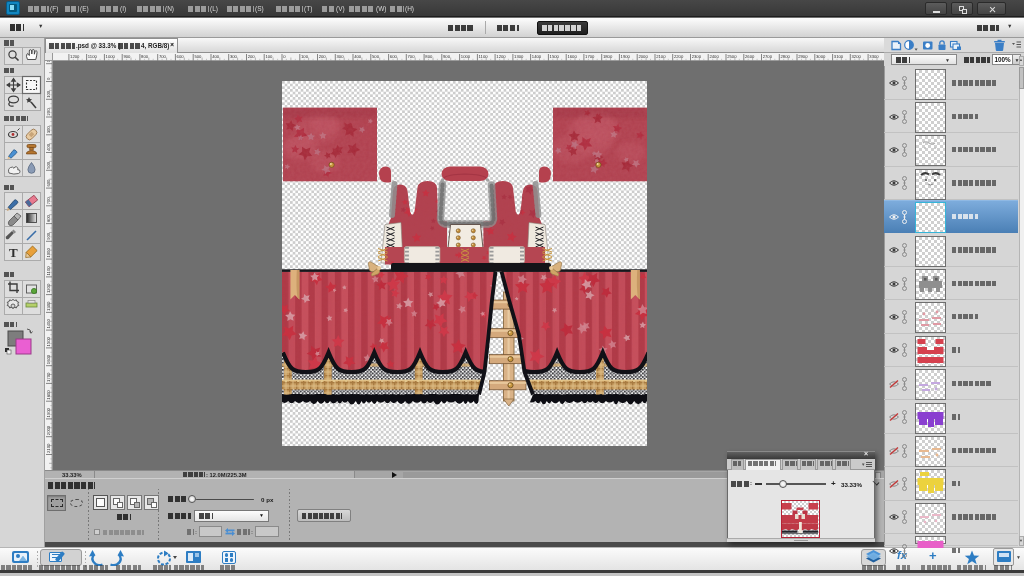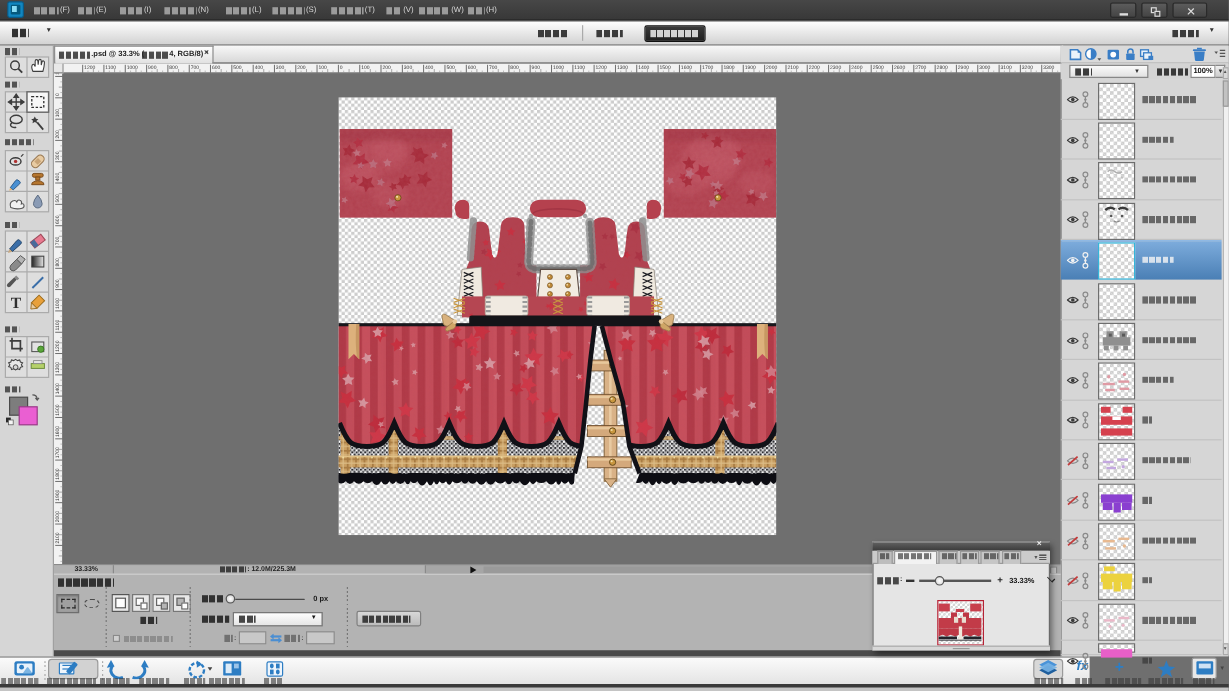--- a/index.html
+++ b/index.html
@@ -981,21 +981,21 @@
       </g>
     </svg>
     <i class="j" style="left:192px;top:50.5px;width:13px;height:5.5px;background-image:repeating-linear-gradient(90deg,#555 0 4.4px,transparent 4.4px 5.6000000000000005px);opacity:0.7;"></i>
     <b class="t" style="left:206px;top:50px;font-size:6px;color:#555">:</b>
     <div style="left:210px;top:47.5px;width:24px;height:11px;background:#c8c8c8;border:1px solid #8a8a8a"></div>
     <div style="left:244px;top:10px;width:1px;height:52px;background:repeating-linear-gradient(#777 0 1.5px,transparent 1.5px 3.5px)"></div>
     <div style="left:252px;top:30.5px;width:54px;height:13px;background:linear-gradient(#d8d8d8,#bcbcbc);border:1px solid #808080;border-radius:2px"></div>
     <i class="j" style="left:257px;top:34.5px;width:40px;height:6px;background-image:repeating-linear-gradient(90deg,#1a1a1a 0 4.4px,transparent 4.4px 5.6000000000000005px);opacity:0.8;"></i>
   </div>
 <div style="left:45px;top:541.5px;width:841px;height:5px;background:#4a4a4a"></div>
-<div style="left:0;top:546.5px;width:908px;height:23.5px;background:linear-gradient(#fbfbfb,#e4e4e4);border-top:1px solid #b5b5b5">
+<div style="left:0;top:546.5px;width:1024px;height:23.5px;background:linear-gradient(#fbfbfb,#e4e4e4);border-top:1px solid #b5b5b5">
     <div style="left:12px;top:3px;width:17px;height:12.5px;background:#2d7dc3;border-radius:2px">
       <div style="left:2px;top:2px;width:13px;height:8.5px;background:#e8f2fb;border-radius:1px">
         <div style="left:1.5px;top:1.5px;width:4px;height:4px;background:#2d7dc3;border-radius:50%"></div>
         <div style="left:5px;top:3px;width:8px;height:5.5px;background:#7db5e2;clip-path:polygon(0 100%,50% 0,100% 100%)"></div>
       </div>
     </div>
     <i class="j" style="left:1px;top:17.5px;width:31px;height:5px;background-image:repeating-linear-gradient(90deg,#3a3a3a 0 4.3px,transparent 4.3px 5.5px);opacity:0.6;"></i>
     <div style="left:36.5px;top:3px;width:1px;height:17px;background:repeating-linear-gradient(#aaa 0 1.5px,transparent 1.5px 3.5px)"></div>
     <div style="left:40px;top:1.5px;width:42px;height:16.5px;background:#d2d2d2;border:1px solid #9a9a9a;border-radius:3px"></div>
     <div style="left:49px;top:4px;width:13px;height:10px;border:1.4px solid #2d7dc3;border-radius:1px;background:#eef5fc"></div>

